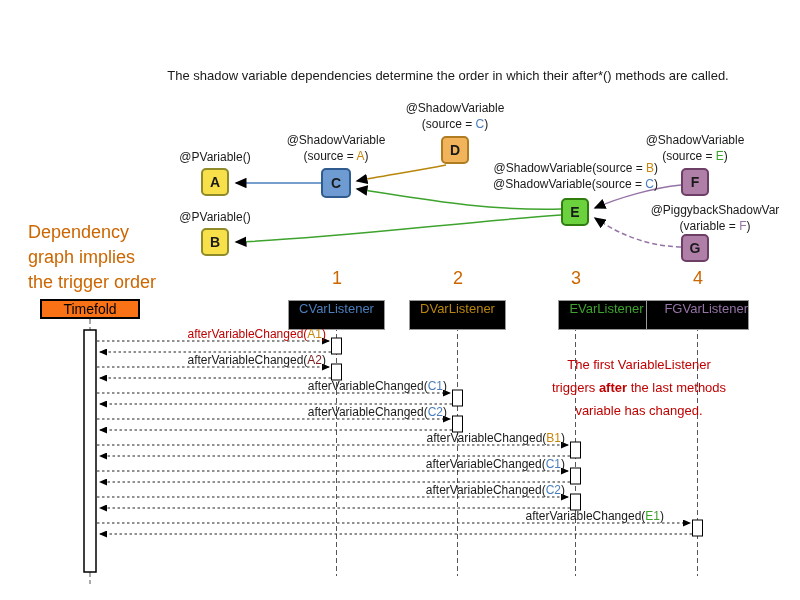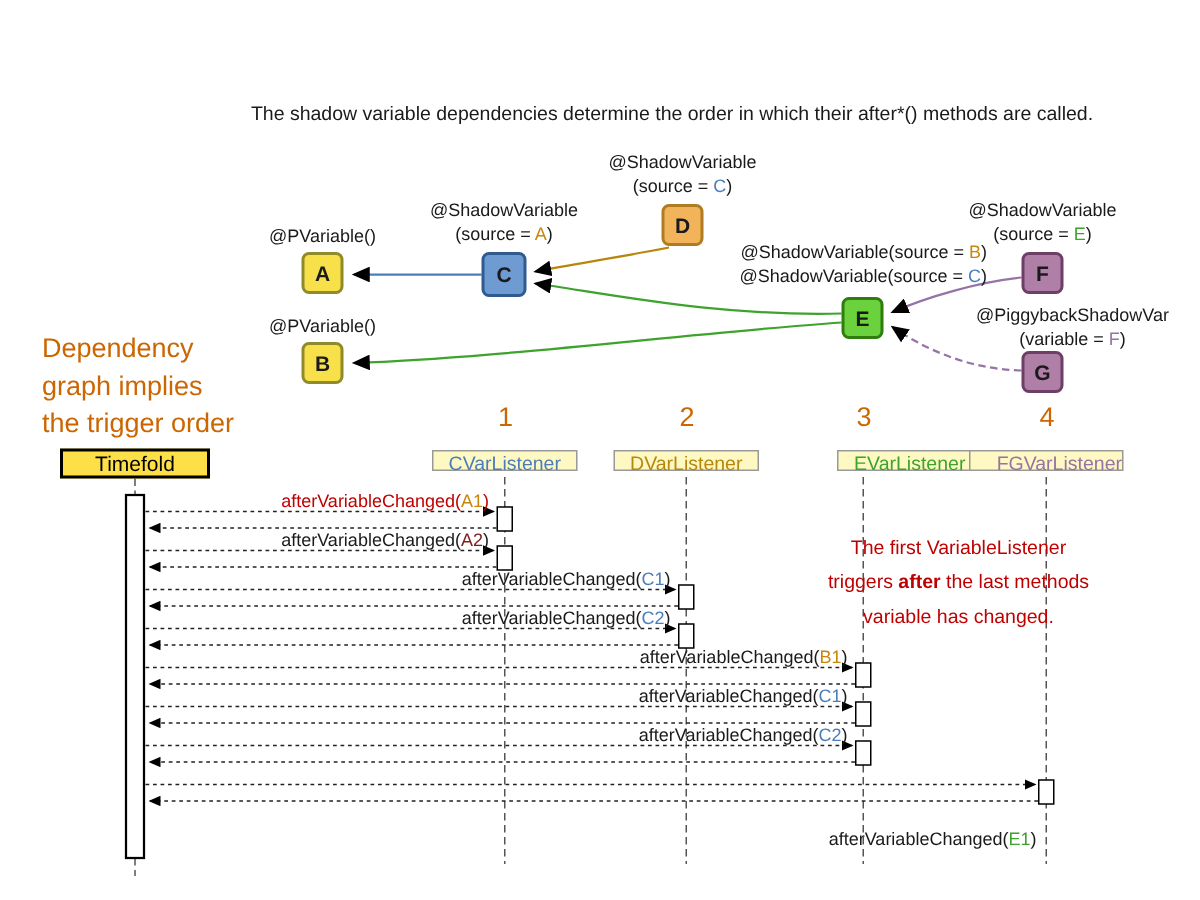--- a/index.html
+++ b/index.html
@@ -12,23 +12,23 @@
   .subtitle { position: absolute; left: 0; top: 68px; width: 800px; text-align: center;
               font-size: 13px; color: #1a1a1a; margin-left: 48px; }
   .ann { position: absolute; font-size: 12px; line-height: 16px; color: #1a1a1a; text-align: center; }
   .ann.right { text-align: right; }
   .node { position: absolute; border: 2px solid; border-radius: 5px; display: flex;
           align-items: center; justify-content: center; font-weight: bold; font-size: 14px;
           color: #1a1a1a; }
   .left-note { position: absolute; left: 28px; top: 220px; width: 210px;
                font-size: 18px; line-height: 25px; }
   .num { position: absolute; width: 50px; text-align: center; font-size: 18px; }
-  .tbox { position: absolute; height: 20px; border: 2px solid #000; background: #fde047;
+  .tbox { position: absolute; height: 20px; border: 2px solid #000; background: #f97316;
           text-align: center; font-size: 14px; line-height: 17px; color: #000; }
-  .lbox { position: absolute; height: 14px; border: 1px solid #999; background: #fef9c3;
+  .lbox { position: absolute; height: 30px; border: 1px solid #999; background: #000000;
           text-align: center; font-size: 13px; line-height: 16px; }
   .msg { position: absolute; font-size: 12px; text-align: right; white-space: nowrap; color: #1a1a1a; }
   .note { position: absolute; left: 490px; top: 329px; width: 298px; text-align: center;
           font-size: 13px; line-height: 23px; margin-top: 24px; }
   .note b { font-weight: bold; }
 </style>
 </head>
 <body>
 
 <div class="stage">
@@ -159,21 +159,21 @@
   <div class="lbox" style="left: 558px; top: 300px; width: 97px; color: rgb(61, 163, 45);">EVarListener</div>
   <div class="lbox" style="left: 646px; top: 300px; width: 103px; color: rgb(150, 115, 166); text-align: right;">FGVarListener</div>
 
   <div class="msg" style="left:126px; top:327px; width:200px;"><span style="color: rgb(192, 0, 0);">afterVariableChanged(</span><span style="color: rgb(200, 134, 11);">A1</span><span style="color: rgb(192, 0, 0);">)</span></div>
   <div class="msg" style="left:126px; top:353px; width:200px;"><span style="color: rgb(26, 26, 26);">afterVariableChanged(</span><span style="color: #7f1d1d; margin-top: 20px;">A2</span><span style="color: rgb(26, 26, 26);">)</span></div>
   <div class="msg" style="left:247px; top:379px; width:200px;"><span style="color: rgb(26, 26, 26);">afterVariableChanged(</span><span style="color: rgb(74, 126, 187);">C1</span><span style="color: rgb(26, 26, 26);">)</span></div>
   <div class="msg" style="left:247px; top:405px; width:200px;"><span style="color: rgb(26, 26, 26);">afterVariableChanged(</span><span style="color: rgb(74, 126, 187);">C2</span><span style="color: rgb(26, 26, 26);">)</span></div>
   <div class="msg" style="left:365px; top:431px; width:200px;"><span style="color: rgb(26, 26, 26);">afterVariableChanged(</span><span style="color: rgb(200, 134, 11);">B1</span><span style="color: rgb(26, 26, 26);">)</span></div>
   <div class="msg" style="left:365px; top:457px; width:200px;"><span style="color: rgb(26, 26, 26);">afterVariableChanged(</span><span style="color: rgb(74, 126, 187);">C1</span><span style="color: rgb(26, 26, 26);">)</span></div>
   <div class="msg" style="left:365px; top:483px; width:200px;"><span style="color: rgb(26, 26, 26);">afterVariableChanged(</span><span style="color: rgb(74, 126, 187);">C2</span><span style="color: rgb(26, 26, 26);">)</span></div>
-  <div class="msg" style="left:491px; top:509px; width:200px;margin-top:43px;"><span style="color: rgb(26, 26, 26);">afterVariableChanged(</span><span style="color: rgb(61, 163, 45);">E1</span><span style="color: rgb(26, 26, 26);">)</span></div>
+  <div class="msg" style="left:464px; top:509px; width:200px;"><span style="color: rgb(26, 26, 26);">afterVariableChanged(</span><span style="color: rgb(61, 163, 45);">E1</span><span style="color: rgb(26, 26, 26);">)</span></div>
 
   <div class="note" style="color: rgb(192, 0, 0);">
     <div>The first VariableListener</div>
     <div><span>triggers </span><b>after</b><span> the last methods</span></div>
     <div>variable has changed.</div>
   </div>
 
 </div>
 
 </body></html>

